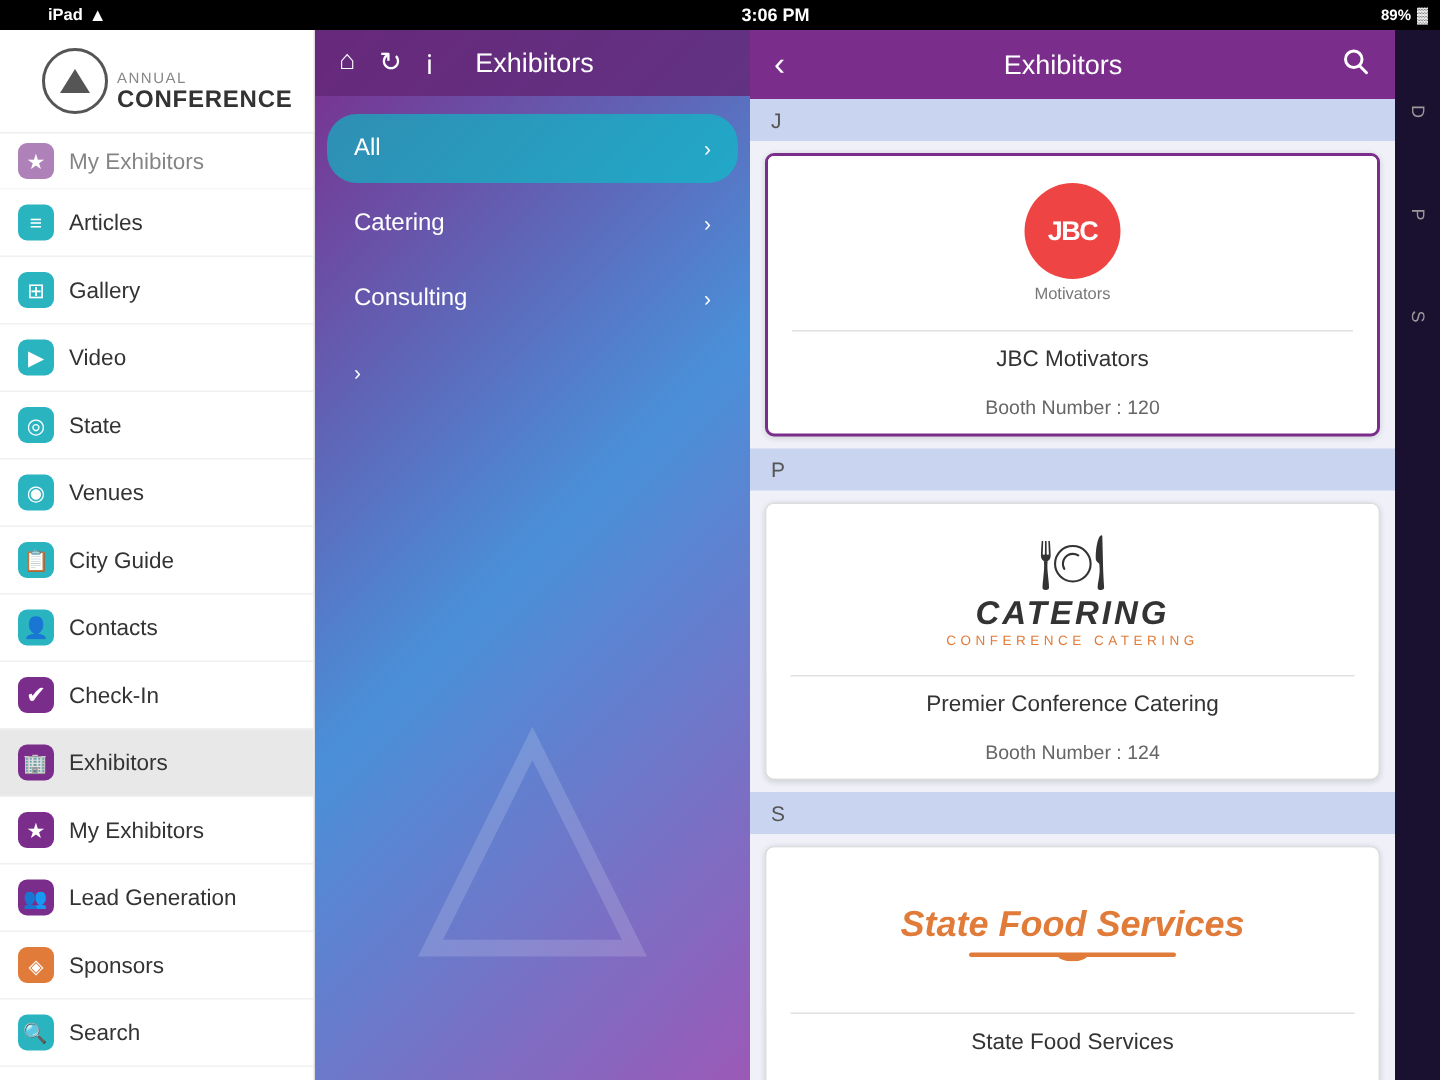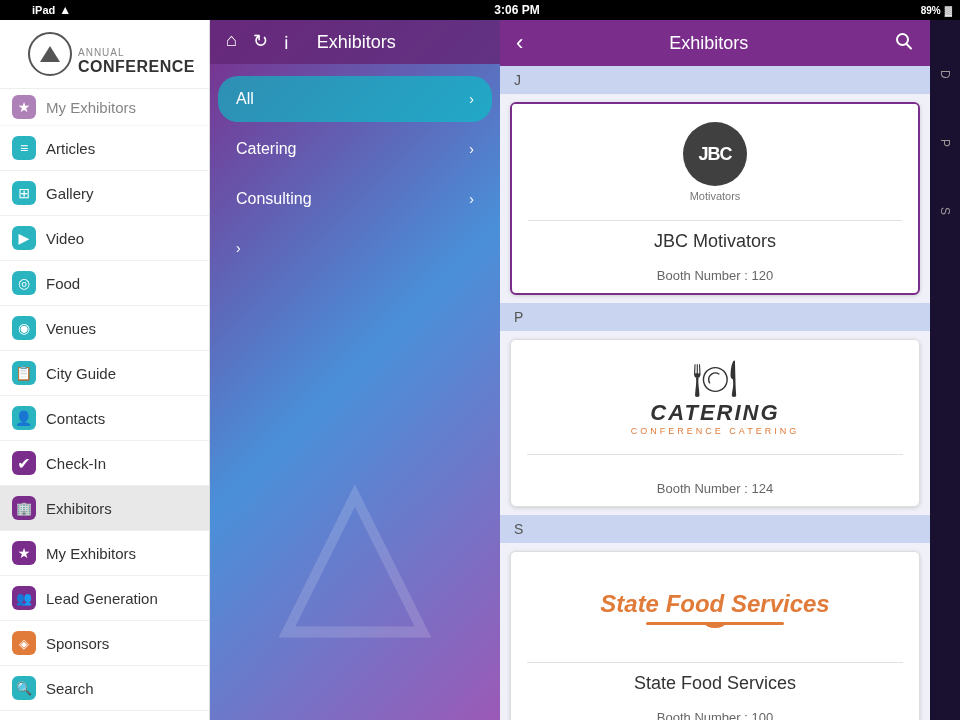--- a/index.html
+++ b/index.html
@@ -104,21 +104,21 @@
       background: #fff; margin: 8px 10px; border-radius: 6px; overflow: hidden;
       box-shadow: 0 1px 4px rgba(0,0,0,0.15); cursor: pointer;
       border: 1px solid #ddd;
     }
     .exhibitor-card.selected { border: 2px solid #7b2d8b; }
     .card-logo-area {
       padding: 18px; display: flex; flex-direction: column; align-items: center; justify-content: center;
       min-height: 110px; background: #fff;
     }
     .jbc-logo {
-      width: 64px; height: 64px; border-radius: 50%; background: #404040;
+      width: 64px; height: 64px; border-radius: 50%; background: #ef4444;
       display: flex; align-items: center; justify-content: center;
       color: #fff; font-size: 18px; font-weight: 700; letter-spacing: -1px;
     }
     .jbc-sub { font-size: 11px; color: #777; margin-top: 4px; }
     .premier-logo {
       display: flex; flex-direction: column; align-items: center;
     }
     .premier-hat { font-size: 36px; color: #333; }
     .premier-text { font-size: 22px; font-weight: 900; color: #333; letter-spacing: 2px; font-style: italic; }
     .premier-sub-text { font-size: 9px; color: #e07b39; letter-spacing: 3px; text-transform: uppercase; }
@@ -128,21 +128,21 @@
     .state-food-underline {
       width: 60%; height: 3px; background: #e07b39; border-radius: 2px; margin: 4px auto 0;
       position: relative;
     }
     .state-food-underline::after {
       content: ''; position: absolute; bottom: -3px; left: 50%; transform: translateX(-50%);
       width: 20px; height: 6px; border-bottom: 3px solid #e07b39; border-radius: 0 0 50% 50%;
     }
     .card-divider { height: 1px; background: #e0e0e0; margin: 0 16px; }
     .card-info { padding: 10px 16px; text-align: center; }
-    .card-name { font-size: 18px; color: #333; font-weight: 500; }
+    .card-name { font-size: 15px; color: #333; font-weight: 500; }
     .card-booth { font-size: 13px; color: #666; margin-top: 16px; }
 
     
     .fourth-panel {
       width: 30px; background: #1a1030; flex-shrink: 0;
       display: flex; flex-direction: column; align-items: center;
       padding-top: 50px; gap: 60px;
     }
     .side-letter { color: #999; font-size: 12px; writing-mode: vertical-rl; }
 
@@ -194,21 +194,21 @@
         <span class="nav-label">Gallery</span>
       </div>
 
       <div class="nav-item">
         <div class="nav-icon teal">▶</div>
         <span class="nav-label">Video</span>
       </div>
 
       <div class="nav-item">
         <div class="nav-icon teal">◎</div>
-        <span class="nav-label">Food</span>
+        <span class="nav-label">State</span>
       </div>
 
       <div class="nav-item">
         <div class="nav-icon teal">◉</div>
         <span class="nav-label">Venues</span>
       </div>
 
       <div class="nav-item">
         <div class="nav-icon teal">📋</div>
         <span class="nav-label">City Guide</span>
@@ -317,20 +317,21 @@
     <div class="exhibitor-card">
       <div class="card-logo-area">
         <div class="premier-logo">
           <div class="premier-hat">🍽</div>
           <div class="premier-text">CATERING</div>
           <div class="premier-sub-text">CONFERENCE CATERING</div>
         </div>
       </div>
       <div class="card-divider"></div>
       <div class="card-info">
+        <div class="card-name">Premier Conference Catering</div>
         <div class="card-booth">Booth Number : 124</div>
       </div>
     </div>
 
     <div class="section-header">S</div>
     <div class="exhibitor-card">
       <div class="card-logo-area">
         <div class="state-food-logo">
           State Food Services
           <div class="state-food-underline"></div>

